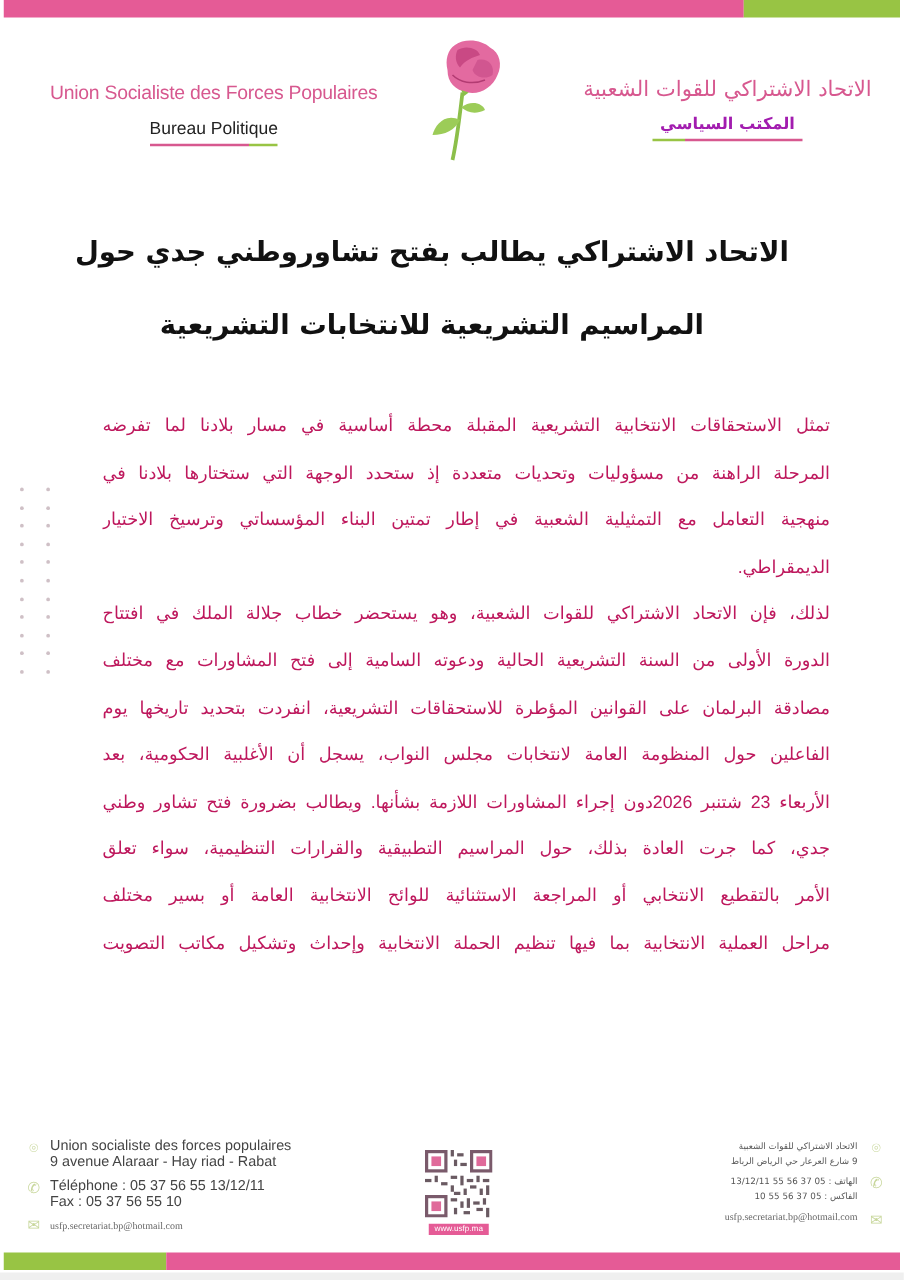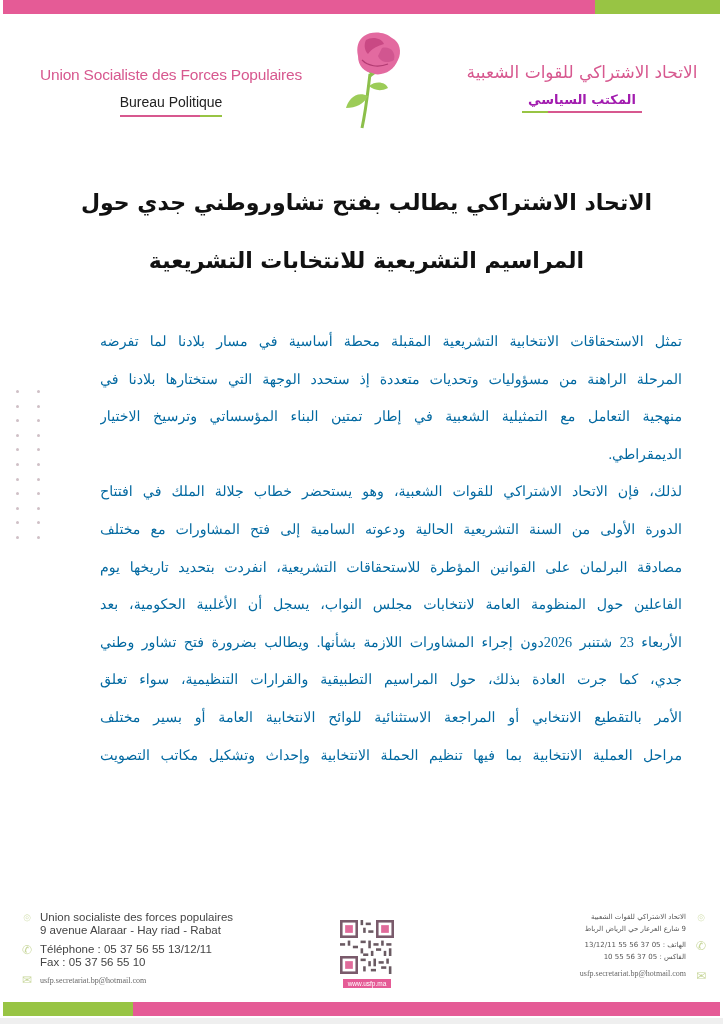--- a/index.html
+++ b/index.html
@@ -13,24 +13,24 @@
   .brand-fr .bureau { margin-top: 10px; display: inline-block; font-family: "Liberation Sans", sans-serif; font-weight: normal; font-size: 14px; color: #222; padding-bottom: 7px; position: relative; }
   .brand-fr .bureau::after { content: ""; position: absolute; left: 0; right: 0; bottom: 0; height: 2px; background: linear-gradient(to right, #d7588f 0 78%, #98c444 78% 100%); }
 
   .brand-ar { position: absolute; left: 456px; top: 62px; width: 252px; text-align: center; direction: rtl; }
   .brand-ar .name { color: #d7588f; font-size: 17px; }
   .brand-ar .bureau { margin-top: 10px; display: inline-block; font-weight: bold; font-size: 13px; color: #a21caf; padding-bottom: 6px; position: relative; }
   .brand-ar .bureau::after { content: ""; position: absolute; left: -6px; right: -6px; bottom: 0; height: 2px; background: linear-gradient(to right, #98c444 0 22%, #d7588f 22% 100%); }
 
   .rose { position: absolute; left: 342px; top: 30px; width: 62px; height: 100px; }
 
-  .title { position: absolute; left: 65px; width: 603px; top: 186px; text-align: center; direction: rtl; font-family: "DejaVu Sans", sans-serif; font-weight: bold; font-size: 22px; color: #111; }
+  .title { position: absolute; left: 44px; width: 603px; top: 186px; text-align: center; direction: rtl; font-family: "DejaVu Sans", sans-serif; font-weight: bold; font-size: 22px; color: #111; }
   .title .line { height: 58px; line-height: 34px; }
 
-  .body { position: absolute; left: 82px; top: 326px; width: 582px; direction: rtl; text-align: justify; font-family: Liberation Serif, serif; font-size: 14.2px; color: #0369a1; margin-left: 18px; }
+  .body { position: absolute; left: 82px; top: 326px; width: 582px; direction: rtl; text-align: justify; font-family: Liberation Sans, sans-serif; font-size: 14.2px; color: #be185d; }
   .body p { margin: 0; }
   .body .ln { display: block; height: 37.6px; line-height: 30px; text-align-last: justify; white-space: nowrap; overflow: hidden; }
   .body .ln.last { text-align-last: right; }
 
   .dots { position: absolute; left: 12px; top: 390px; width: 30px; display: grid; grid-template-columns: 10px 10px; column-gap: 11px; row-gap: 11.6px; }
   .dots span { width: 3px; height: 3px; border-radius: 50%; background: #cfc0c6; justify-self: center; }
 
   .foot-fr { position: absolute; left: 18px; top: 911px; width: 240px; font-family: "Liberation Sans", sans-serif; color: #444; }
   .foot-fr .row { display: flex; align-items: flex-start; }
   .foot-fr .ico { width: 18px; margin-right: 4px; color: #c8d79c; font-size: 12px; text-align: center; }

